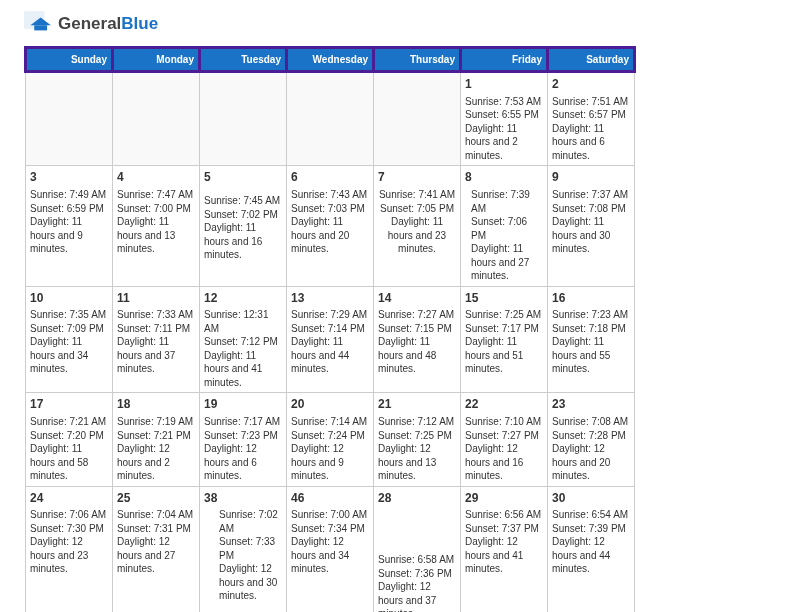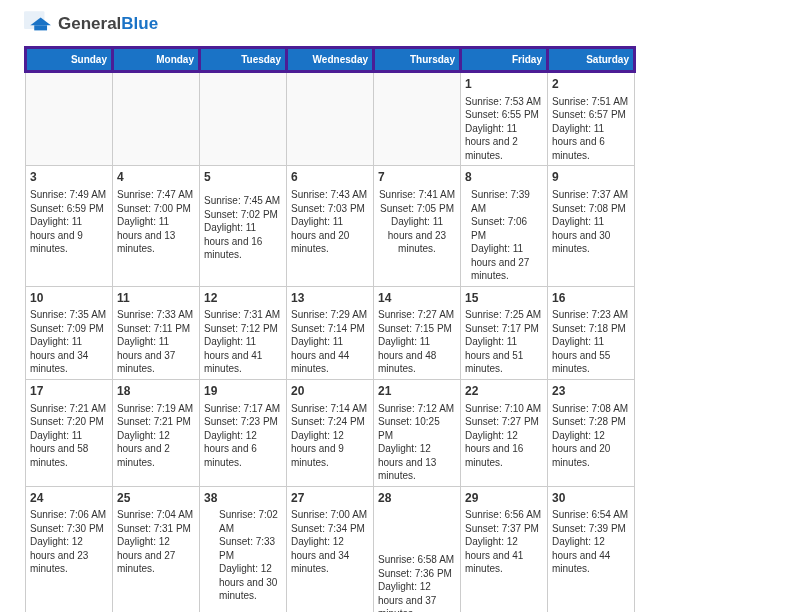--- a/index.html
+++ b/index.html
@@ -187,21 +187,21 @@
 Daylight: 11 hours and 34 minutes.</div>
           </td>
           <td>
             <span class="day-num">11</span>
             <div class="day-info" style="white-space: pre-line;">Sunrise: 7:33 AM
 Sunset: 7:11 PM
 Daylight: 11 hours and 37 minutes.</div>
           </td>
           <td>
             <span class="day-num">12</span>
-            <div class="day-info" style="white-space: pre-line;">Sunrise: 7:31 AM
+            <div class="day-info" style="white-space: pre-line;">Sunrise: 12:31 AM
 Sunset: 7:12 PM
 Daylight: 11 hours and 41 minutes.</div>
           </td>
           <td>
             <span class="day-num">13</span>
             <div class="day-info" style="white-space: pre-line;">Sunrise: 7:29 AM
 Sunset: 7:14 PM
 Daylight: 11 hours and 44 minutes.</div>
           </td>
           <td>
@@ -244,21 +244,21 @@
           </td>
           <td>
             <span class="day-num">20</span>
             <div class="day-info" style="white-space: pre-line;">Sunrise: 7:14 AM
 Sunset: 7:24 PM
 Daylight: 12 hours and 9 minutes.</div>
           </td>
           <td>
             <span class="day-num">21</span>
             <div class="day-info" style="white-space: pre-line;">Sunrise: 7:12 AM
-Sunset: 10:25 PM
+Sunset: 7:25 PM
 Daylight: 12 hours and 13 minutes.</div>
           </td>
           <td>
             <span class="day-num">22</span>
             <div class="day-info" style="white-space: pre-line;">Sunrise: 7:10 AM
 Sunset: 7:27 PM
 Daylight: 12 hours and 16 minutes.</div>
           </td>
           <td>
             <span class="day-num">23</span>
@@ -280,21 +280,21 @@
 Sunset: 7:31 PM
 Daylight: 12 hours and 27 minutes.</div>
           </td>
           <td>
             <span class="day-num">38</span>
             <div class="day-info" style="white-space: pre-line; margin-left: 15px;">Sunrise: 7:02 AM
 Sunset: 7:33 PM
 Daylight: 12 hours and 30 minutes.</div>
           </td>
           <td>
-            <span class="day-num">27</span>
+            <span class="day-num">46</span>
             <div class="day-info" style="white-space: pre-line;">Sunrise: 7:00 AM
 Sunset: 7:34 PM
 Daylight: 12 hours and 34 minutes.</div>
           </td>
           <td>
             <span class="day-num">28</span>
             <div class="day-info" style="white-space: pre-line; margin-top: 47px;">Sunrise: 6:58 AM
 Sunset: 7:36 PM
 Daylight: 12 hours and 37 minutes.</div>
           </td>

